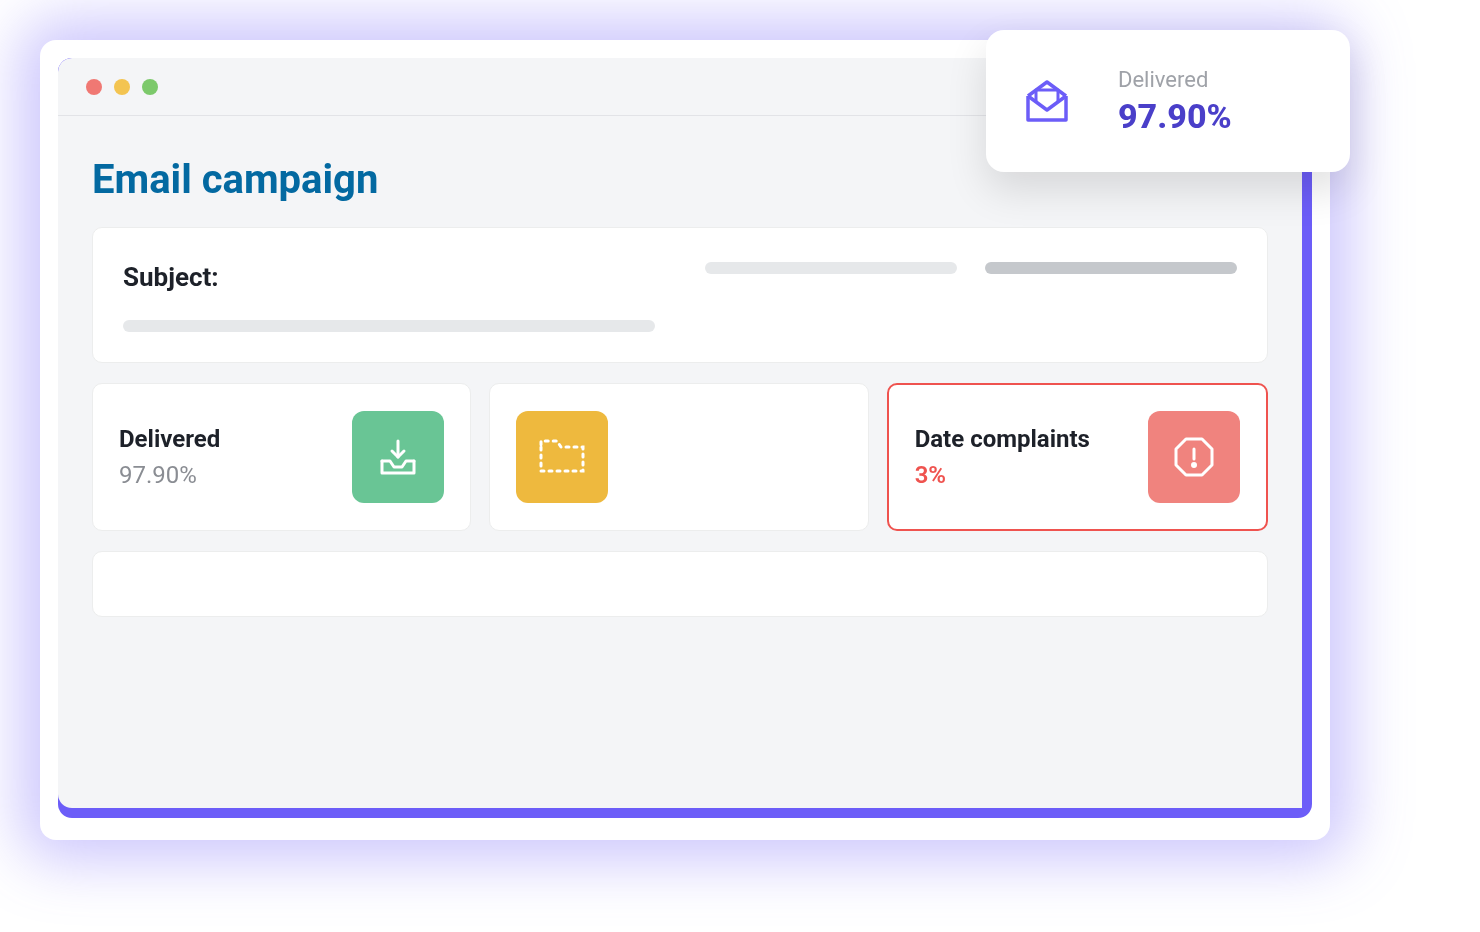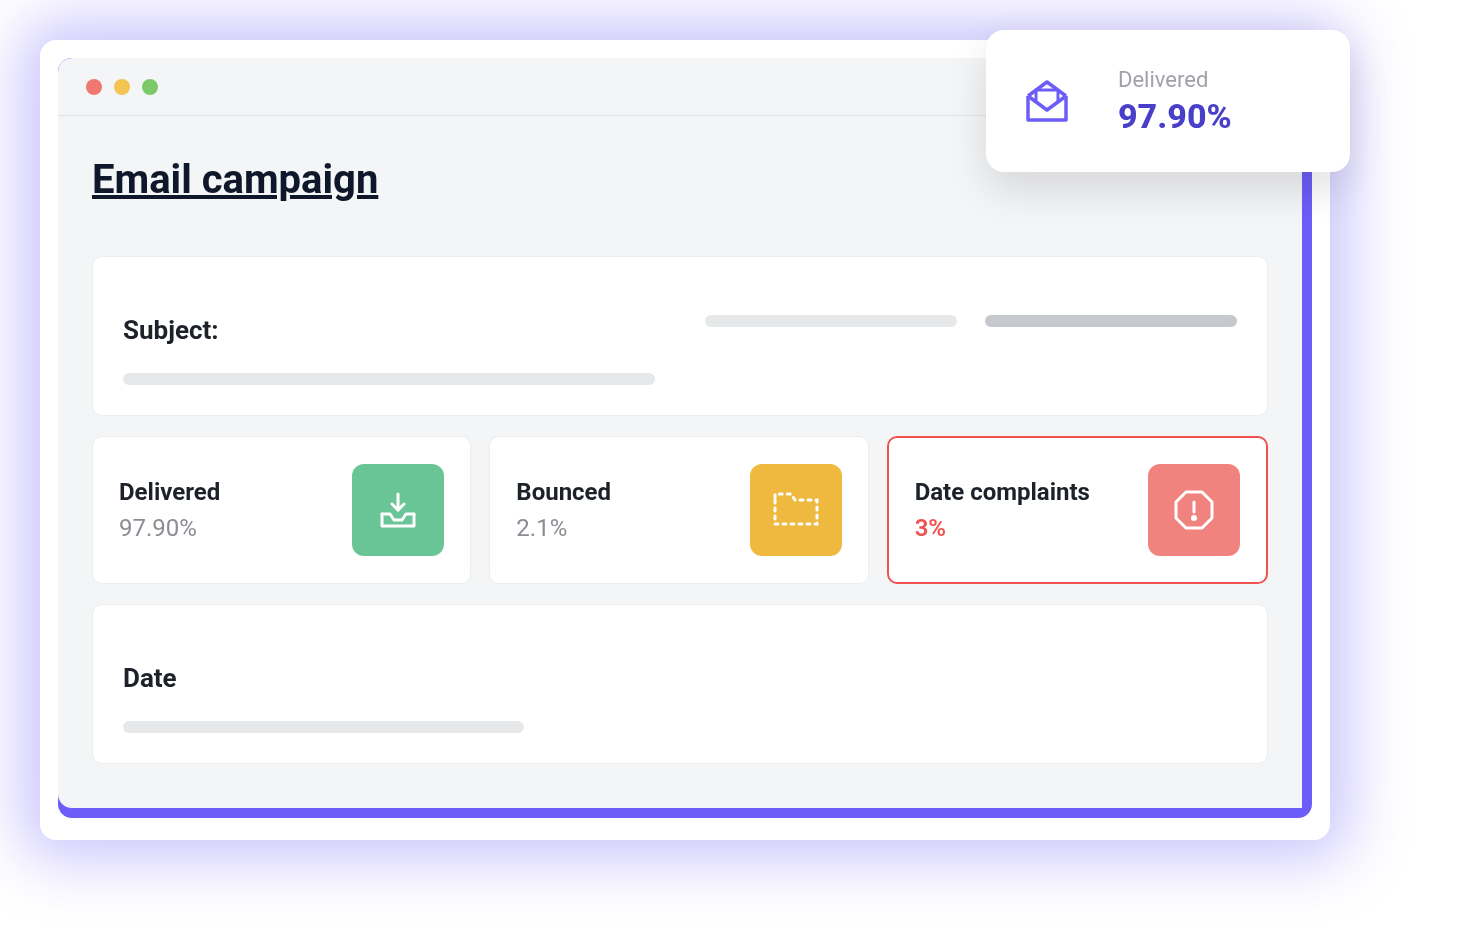--- a/index.html
+++ b/index.html
@@ -50,37 +50,35 @@
     .dot { width: 16px; height: 16px; border-radius: 50%; margin-right: 12px; }
     .dot.red { background: #f07873; }
     .dot.yellow { background: #f3c451; }
     .dot.green { background: #7cc96b; }
     .content {
       padding: 40px 34px 0 34px;
     }
     .page-title {
       font-size: 40px;
       font-weight: 700;
-      color: #0f172a;
-      margin-bottom: 53px;
-      text-decoration: underline;
+      color: #0369a1;
+      margin-bottom: 24px;
     }
     .card {
       background: #fff;
       border: 1px solid #eceded;
       border-radius: 10px;
     }
     .info-card {
       display: flex;
       padding: 34px 30px 30px 30px;
       gap: 50px;
     }
     .info-col {
       flex: 1;
-      margin-top: 24px;
     }
     .info-label {
       font-size: 26px;
       font-weight: 700;
       color: #1d2129;
       margin-bottom: 28px;
     }
     .skeleton-row {
       display: flex;
       gap: 28px;
@@ -216,24 +214,20 @@
             <svg width="48" height="48" viewBox="0 0 48 48" fill="none" stroke="#fff" stroke-width="3" stroke-linecap="round" stroke-linejoin="round">
               <path d="M24 8 L24 24"></path>
               <path d="M18 18 L24 24 L30 18"></path>
               <path d="M8 28 L8 40 L40 40 L40 28"></path>
               <path d="M8 28 L16 28 L20 34 L28 34 L32 28 L40 28"></path>
             </svg>
           </div>
         </div>
 
         <div class="card stat-card">
-          <div class="stat-text">
-            <div class="stat-label">Bounced</div>
-            <div class="stat-value">2.1%</div>
-          </div>
           <div class="stat-icon yellow">
             <svg width="50" height="40" viewBox="0 0 50 40" fill="none" stroke="#fff" stroke-width="3" stroke-linecap="round" stroke-dasharray="3 5">
               <path d="M4 10 L4 34 L46 34 L46 10 L24 10 L20 4 L4 4 Z"></path>
             </svg>
           </div>
         </div>
 
         <div class="card stat-card alert">
           <div class="stat-text">
             <div class="stat-label">Date complaints</div>
@@ -243,26 +237,20 @@
             <svg width="48" height="48" viewBox="0 0 48 48" fill="none" stroke="#fff" stroke-width="3" stroke-linecap="round" stroke-linejoin="round">
               <polygon points="16,6 32,6 42,16 42,32 32,42 16,42 6,32 6,16"></polygon>
               <line x1="24" y1="16" x2="24" y2="26"></line>
               <circle cx="24" cy="32" r="1.5" fill="#fff"></circle>
             </svg>
           </div>
         </div>
       </div>
 
       <div class="card info-card">
-        <div class="info-col">
-          <div class="info-label">Date</div>
-          <div class="skeleton-row">
-            <div class="skeleton" style="width:36%"></div>
-          </div>
-        </div>
       </div>
 
     </div>
   </div>
 </div>
 
 <div class="float-card">
   <div class="float-icon">
     <svg width="54" height="54" viewBox="0 0 54 54" fill="none" stroke="#6c5df8" stroke-width="3.5" stroke-linejoin="round">
       <path d="M8 22 L27 8 L46 22"></path>

